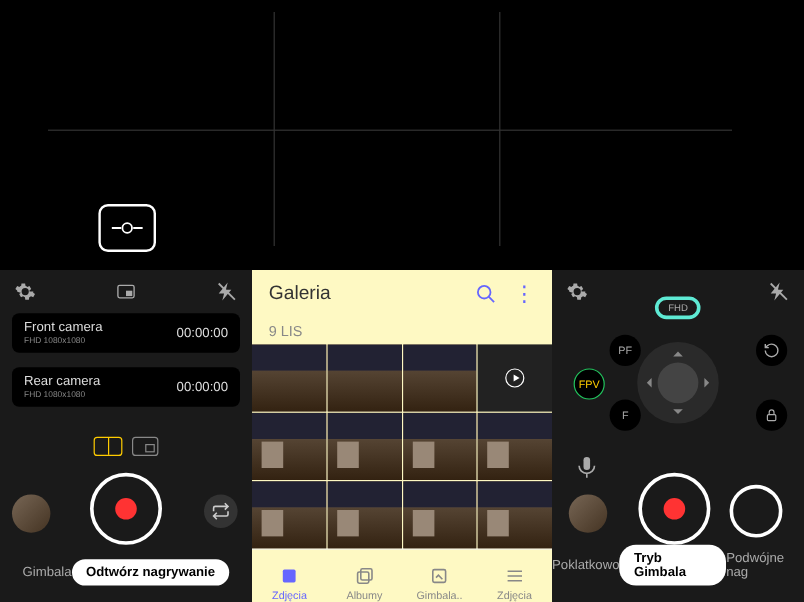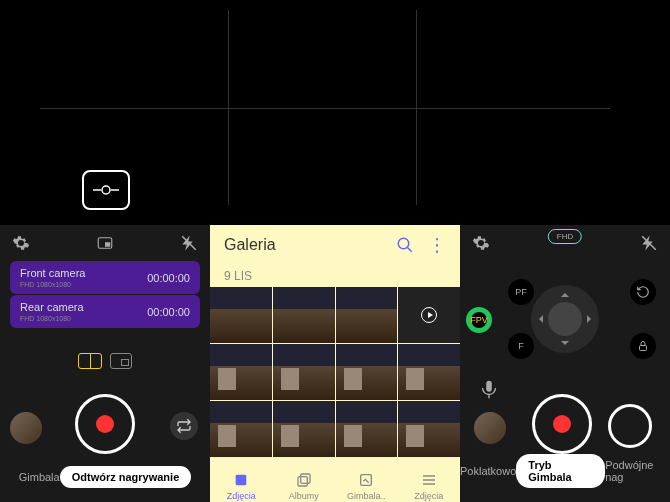--- a/index.html
+++ b/index.html
@@ -10,21 +10,21 @@
 .gv{width:1px;height:100%}
 .gh{height:1px;width:100%}
 .focus{position:absolute;left:82px;top:170px;width:48px;height:40px;border:2px solid #fff;border-radius:8px;display:flex;align-items:center;justify-content:center}
 .focus svg{width:26px;height:12px}
 .bot{display:flex;width:670px;height:277px}
 .p1,.p3{width:210px;background:#1a1a1a;position:relative;color:#fff}
 .p2{width:250px;background:#fef9c3;position:relative}
 .topbar{display:flex;align-items:center;justify-content:space-between;padding:8px 12px;height:36px}
 .ic{width:18px;height:18px;fill:#aaa;cursor:pointer}
 .cams{padding:0 10px}
-.cam{background:#4c1d95;border-radius:6px;padding:6px 10px;margin-bottom:1px;display:flex;justify-content:space-between;align-items:center}
+.cam{background:#000000;border-radius:6px;padding:6px 10px;margin-bottom:12px;display:flex;justify-content:space-between;align-items:center}
 .cn{font-size:11px;color:#ddd}
 .cr{font-size:7px;color:#888;margin-top:2px}
 .ct{font-size:11px;color:#ddd}
 .mid{display:flex;align-items:center;justify-content:center;gap:8px;margin-top:25px}
 .twin{width:24px;height:16px;border:1px solid #fc0;border-radius:3px;display:flex}
 .twin span{flex:1;border-right:1px solid #fc0}
 .twin span:last-child{border:0}
 .pip{width:22px;height:16px;border:1px solid #888;border-radius:3px;position:relative}
 .pip:after{content:"";position:absolute;right:2px;bottom:2px;width:6px;height:5px;border:1px solid #888}
 .shut{position:absolute;bottom:48px;left:50%;transform:translateX(-50%);width:60px;height:60px;border:3px solid #fff;border-radius:50%;display:flex;align-items:center;justify-content:center;cursor:pointer}
@@ -44,30 +44,30 @@
 .gi.d{background:#222}
 .gi .sky{position:absolute;top:0;left:0;right:0;height:40%;background:#223}
 .gi .gr{position:absolute;bottom:0;left:0;right:0;height:60%;background:linear-gradient(#543,#321)}
 .gi .bl{position:absolute;bottom:10px;left:8px;width:18px;height:22px;background:#987}
 .play{position:absolute;top:50%;left:50%;transform:translate(-50%,-50%);width:16px;height:16px;border:1px solid #fff;border-radius:50%;display:flex;align-items:center;justify-content:center}
 .play:after{content:"";border-left:5px solid #fff;border-top:3px solid transparent;border-bottom:3px solid transparent;margin-left:2px}
 .gnav{display:flex;border-top:1px solid #eee;height:58px}
 .gni{flex:1;display:flex;flex-direction:column;align-items:center;justify-content:center;gap:3px;cursor:pointer;font-size:9px;color:#888}
 .gni.on{color:#66f}
 .gni svg{width:16px;height:16px;fill:currentColor}
-.fhd{position:absolute;top:4px;left:50%;transform:translateX(-50%);font-size:8px;color:#aaa;border:1px solid #5eead4;padding:2px 8px;border-radius:10px}
+.fhd{position:absolute;top:22px;left:50%;transform:translateX(-50%);font-size:8px;color:#aaa;border:3px solid #5eead4;padding:2px 8px;border-radius:10px}
 .joy{position:absolute;top:60px;left:50%;transform:translateX(-50%);width:68px;height:68px;background:#2a2a2a;border-radius:50%;display:flex;align-items:center;justify-content:center;cursor:pointer}
 .joy:after{content:"";width:34px;height:34px;background:#444;border-radius:50%}
 .arr{position:absolute;width:0;height:0;border:4px solid transparent}
 .au{top:4px;left:50%;transform:translateX(-50%);border-bottom-color:#888}
 .ad{bottom:4px;left:50%;transform:translateX(-50%);border-top-color:#888}
 .al{left:4px;top:50%;transform:translateY(-50%);border-right-color:#888}
 .ar{right:4px;top:50%;transform:translateY(-50%);border-left-color:#888}
 .ctl{position:absolute;width:26px;height:26px;background:#000000;border-radius:50%;display:flex;align-items:center;justify-content:center;font-size:9px;color:#aaa;cursor:pointer}
-.fpv{left:6px;top:82px;color:#fc0;border:5px solid #22c55e}
+.fpv{left:18px;top:82px;color:#fc0;border:1px solid #22c55e}
 .pf{left:48px;top:54px}
 .f{left:48px;top:108px}
 .rb{right:14px;top:54px}
 .lk{right:14px;top:108px}
 .mic{position:absolute;left:18px;bottom:102px;width:22px;height:22px;cursor:pointer}
 .shut2{position:absolute;bottom:48px;left:72px;width:60px;height:60px;border:3px solid #fff;border-radius:50%;display:flex;align-items:center;justify-content:center;cursor:pointer}
 .cap{position:absolute;bottom:54px;right:18px;width:44px;height:44px;border:3px solid #fff;border-radius:50%;cursor:pointer}
 .thumb2{position:absolute;left:14px;bottom:58px;width:32px;height:32px;border-radius:50%;background:linear-gradient(135deg,#765,#432);cursor:pointer}
 </style>
 </head>

